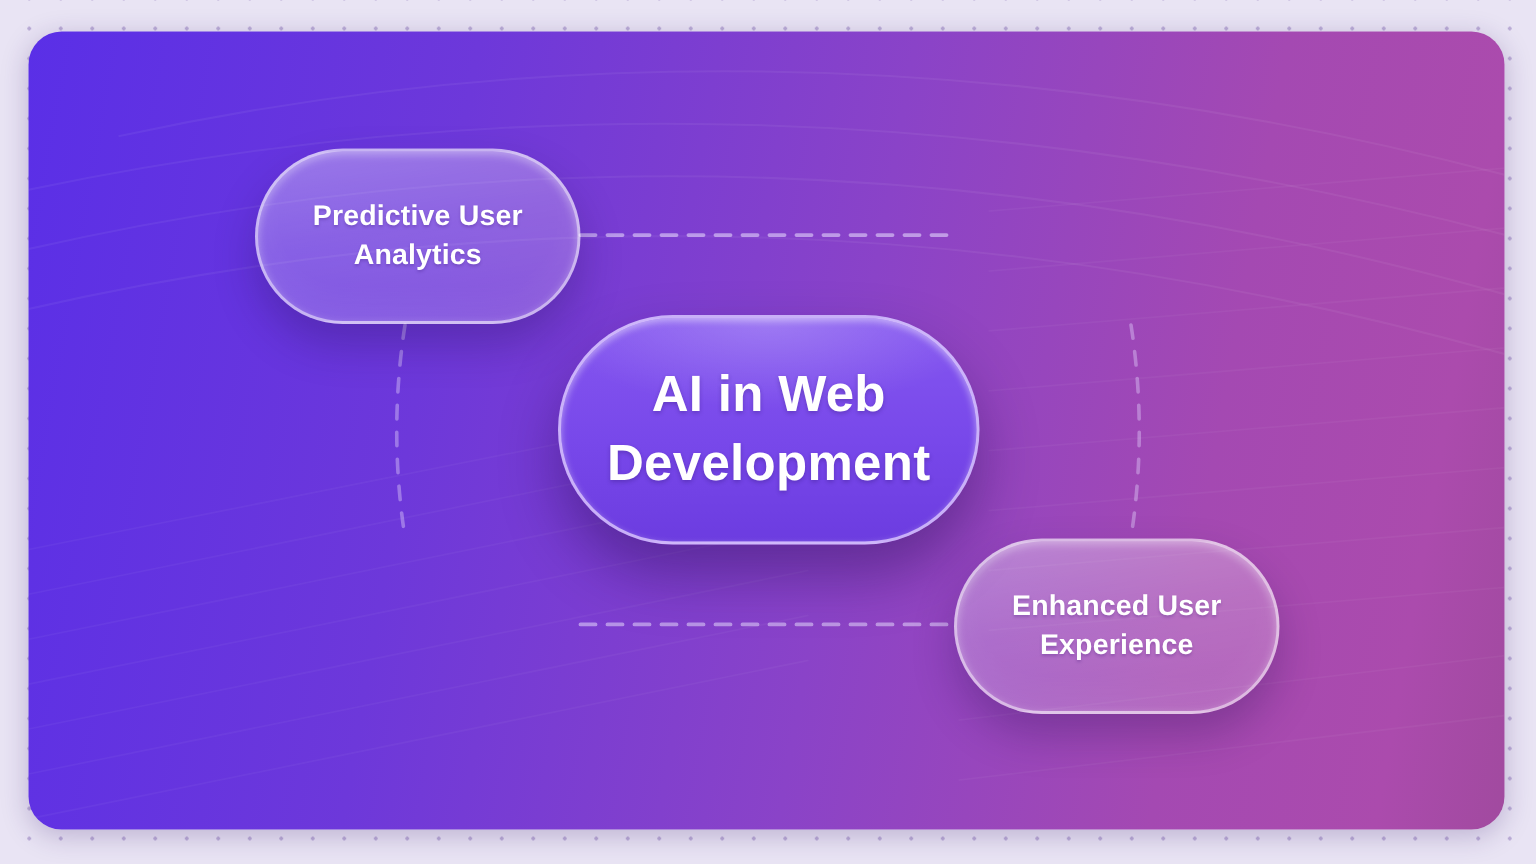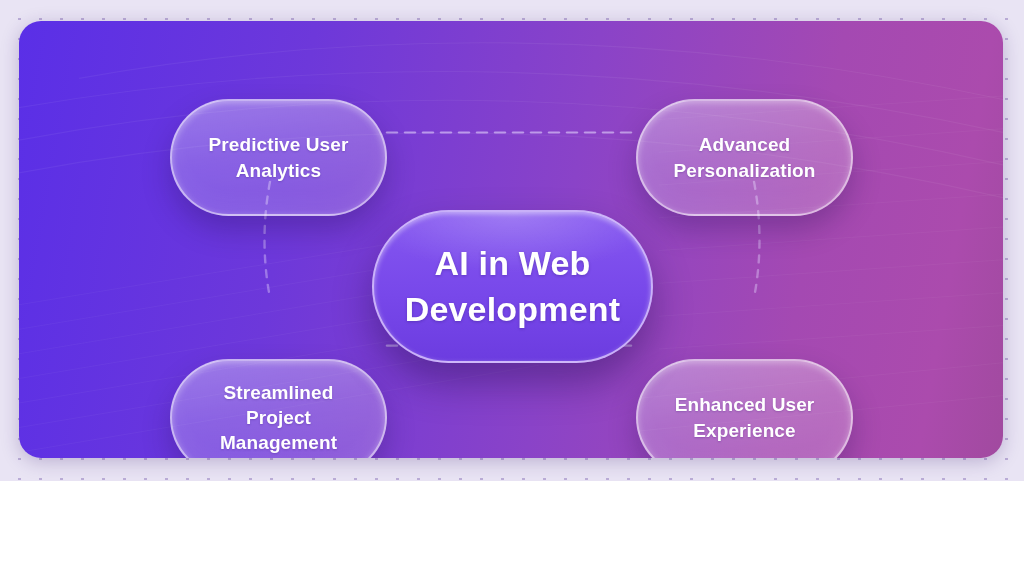--- a/index.html
+++ b/index.html
@@ -6,21 +6,21 @@
     margin: 0;
     padding: 0;
     width: 1024px;
     height: 576px;
     overflow: hidden;
     font-family: "Liberation Sans", "DejaVu Sans", sans-serif;
   }
   .frame {
     position: relative;
     width: 1024px;
-    height: 481px;
+    height: 576px;
     background-color: #e9e4f4;
     background-image: radial-gradient(circle, rgba(148,126,190,0.55) 1.2px, transparent 1.4px);
     background-size: 21px 20px;
     background-position: 9px 9px;
   }
   .canvas {
     position: absolute;
     left: 19px;
     top: 21px;
     right: 21px;
@@ -126,27 +126,21 @@
       <path d="M 368 136 L 617 136" fill="none" stroke="rgba(224,208,250,0.62)" stroke-width="2.6" stroke-dasharray="10 8" stroke-linecap="round"></path>
       <path d="M 368 396 L 617 396" fill="none" stroke="rgba(224,208,250,0.58)" stroke-width="2.6" stroke-dasharray="10 8" stroke-linecap="round"></path>
       <path d="M 251 196 Q 240 267 251 338" fill="none" stroke="rgba(224,208,250,0.42)" stroke-width="2.4" stroke-dasharray="9 9" stroke-linecap="round"></path>
       <path d="M 735 196 Q 746 267 735 338" fill="none" stroke="rgba(224,208,250,0.42)" stroke-width="2.4" stroke-dasharray="9 9" stroke-linecap="round"></path>
     </svg>
 
     <div class="node satellite node-tl">
       <span class="node-label">Predictive User Analytics</span>
     </div>
 
-    <div class="node satellite node-tr">
-      <span class="node-label">Advanced Personalization</span>
-    </div>
 
-    <div class="node satellite node-bl">
-      <span class="node-label">Streamlined Project Management</span>
-    </div>
 
     <div class="node satellite node-br">
       <span class="node-label">Enhanced User Experience</span>
     </div>
 
     <div class="node node-center">
       <span class="node-label">AI in Web Development</span>
     </div>
 
   </div>

